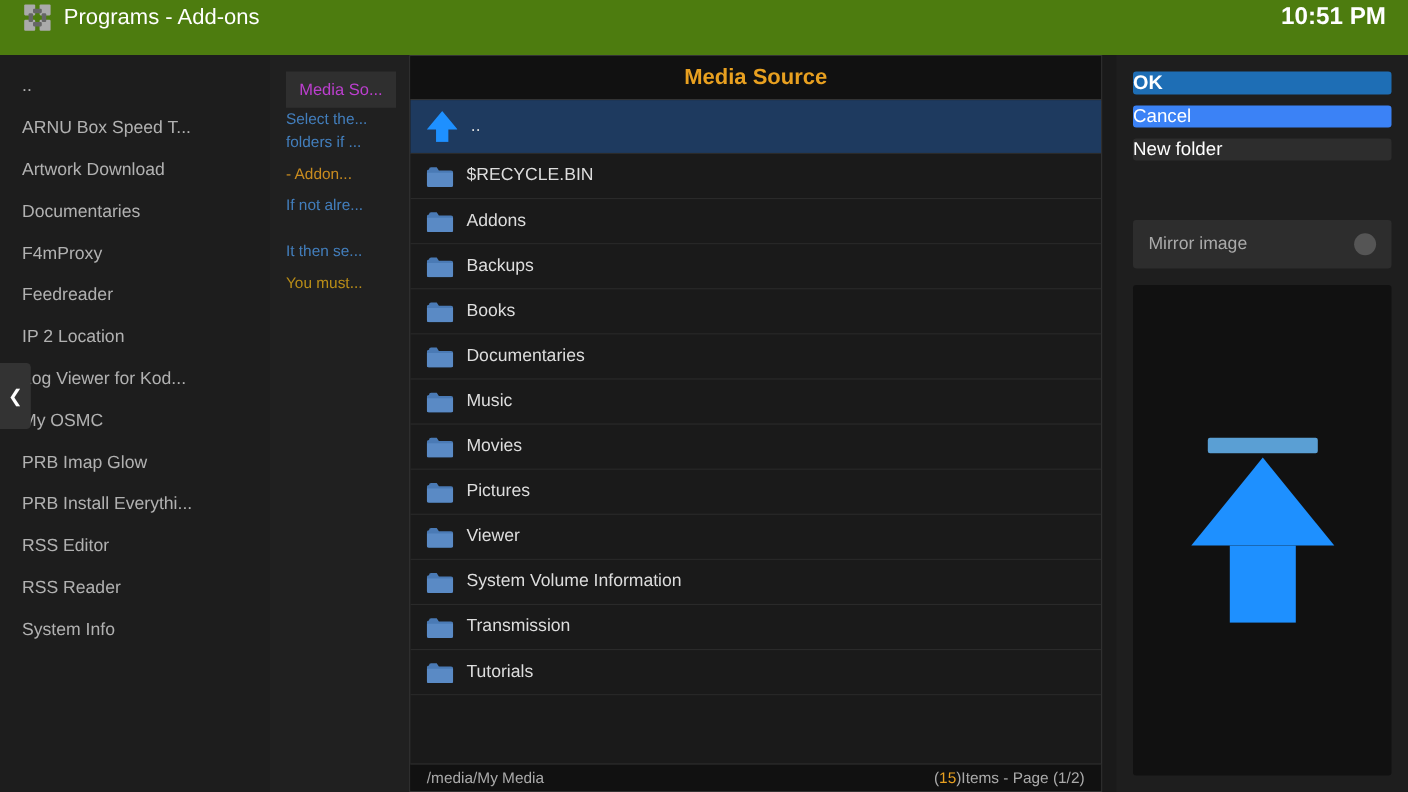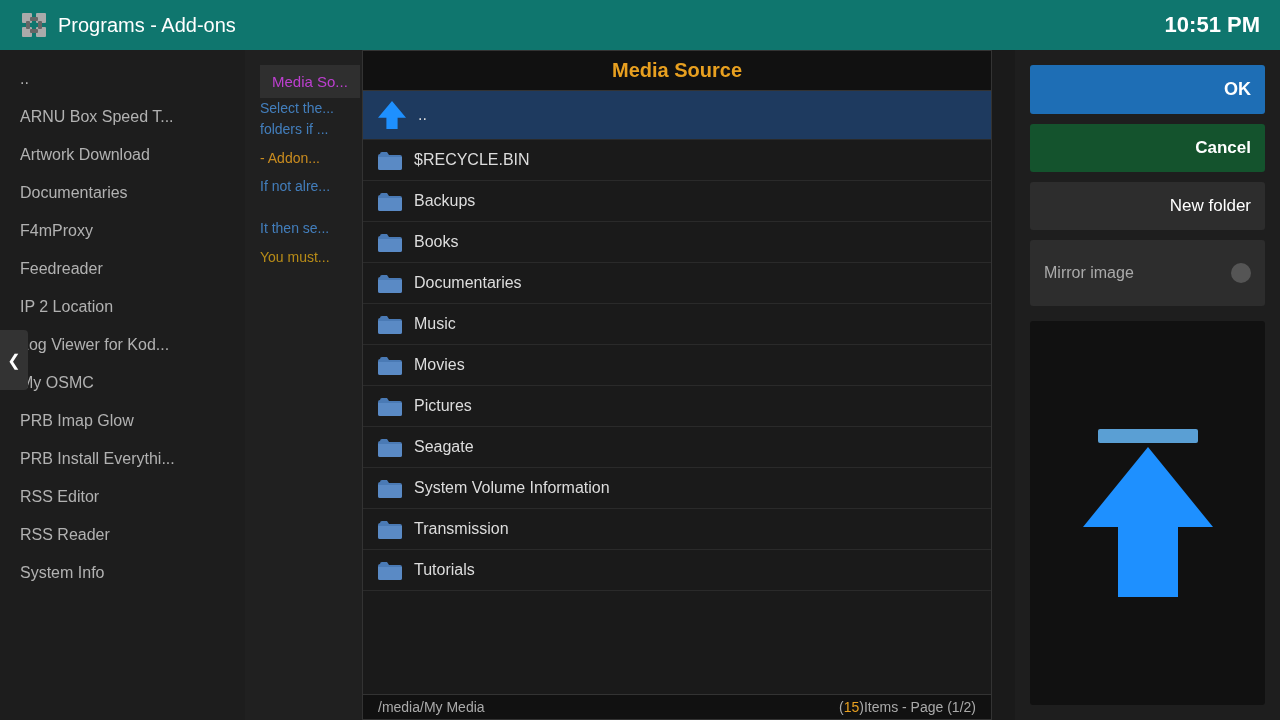--- a/index.html
+++ b/index.html
@@ -7,26 +7,26 @@
       width: 1280px;
       height: 720px;
       background: #1a1a1a;
       font-family: Arial, sans-serif;
       overflow: hidden;
       color: #fff;
     }
 
     
     .top-bar {
-      background: #0f766e;
+      background: #4d7c0f;
       height: 50px;
       display: flex;
-      align-items: center;
+      align-items: flex-start;
       justify-content: space-between;
-      padding: 13px 20px;
+      padding: 2px 20px;
     }
     .top-bar-left {
       display: flex;
       align-items: center;
       gap: 10px;
     }
     .puzzle-icon {
       width: 28px;
       height: 28px;
     }
@@ -117,21 +117,21 @@
     .you-must-text {
       color: #d4a017;
       font-size: 14px;
       margin-bottom: 10px;
     }
 
     
     .media-source-dialog {
       position: absolute;
       top: 50px;
-      left: 362px;
+      left: 372px;
       width: 630px;
       height: 670px;
       background: #1a1a1a;
       border: 1px solid #333;
       display: flex;
       flex-direction: column;
     }
     .dialog-header {
       background: #111;
       padding: 8px 0;
@@ -208,45 +208,44 @@
       background: #1e1e1e;
       display: flex;
       flex-direction: column;
       gap: 10px;
       padding: 15px;
     }
     .right-btn {
       background: #2a5a8a;
       color: #fff;
       font-size: 17px;
-      padding: 14px;
-      text-align: right;
+      text-align: left;
       cursor: pointer;
       border-radius: 3px;
     }
     .right-btn.ok-btn {
       background: #1e6eb5;
       font-size: 18px;
       font-weight: bold;
     }
     .right-btn.cancel-btn {
-      background: #14532d;
-      font-weight: bold;
+      background: #3b82f6;
     }
     .right-btn.new-folder-btn {
       background: #2d2d2d;
     }
     .mirror-row {
       display: flex;
       align-items: center;
       justify-content: space-between;
       background: #2d2d2d;
-      padding: 23px 14px;
+      padding: 12px 14px;
       border-radius: 3px;
       cursor: pointer;
+      margin-top: 44px;
     }
     .mirror-label {
       color: #aaa;
       font-size: 16px;
     }
     .mirror-toggle {
       width: 20px;
       height: 20px;
       background: #555;
       border-radius: 50%;
@@ -366,20 +365,27 @@
     </div>
 
     <div class="file-item">
       <svg class="folder-icon" viewBox="0 0 24 20" fill="none">
         <path d="M2 4 Q2 2 4 2 L9 2 L11 5 L22 5 Q24 5 24 7 L24 18 Q24 20 22 20 L2 20 Q0 20 0 18 L0 6 Q0 4 2 4Z" fill="#4a7ab5"></path>
         <path d="M0 7 L24 7 L24 18 Q24 20 22 20 L2 20 Q0 20 0 18Z" fill="#5a8ac5"></path>
       </svg>
       <span class="file-name">$RECYCLE.BIN</span>
     </div>
 
+    <div class="file-item">
+      <svg class="folder-icon" viewBox="0 0 24 20" fill="none">
+        <path d="M2 4 Q2 2 4 2 L9 2 L11 5 L22 5 Q24 5 24 7 L24 18 Q24 20 22 20 L2 20 Q0 20 0 18 L0 6 Q0 4 2 4Z" fill="#4a7ab5"></path>
+        <path d="M0 7 L24 7 L24 18 Q24 20 22 20 L2 20 Q0 20 0 18Z" fill="#5a8ac5"></path>
+      </svg>
+      <span class="file-name">Addons</span>
+    </div>
 
     <div class="file-item">
       <svg class="folder-icon" viewBox="0 0 24 20" fill="none">
         <path d="M2 4 Q2 2 4 2 L9 2 L11 5 L22 5 Q24 5 24 7 L24 18 Q24 20 22 20 L2 20 Q0 20 0 18 L0 6 Q0 4 2 4Z" fill="#4a7ab5"></path>
         <path d="M0 7 L24 7 L24 18 Q24 20 22 20 L2 20 Q0 20 0 18Z" fill="#5a8ac5"></path>
       </svg>
       <span class="file-name">Backups</span>
     </div>
 
     <div class="file-item">
@@ -421,21 +427,21 @@
       </svg>
       <span class="file-name">Pictures</span>
     </div>
 
 
     <div class="file-item">
       <svg class="folder-icon" viewBox="0 0 24 20" fill="none">
         <path d="M2 4 Q2 2 4 2 L9 2 L11 5 L22 5 Q24 5 24 7 L24 18 Q24 20 22 20 L2 20 Q0 20 0 18 L0 6 Q0 4 2 4Z" fill="#4a7ab5"></path>
         <path d="M0 7 L24 7 L24 18 Q24 20 22 20 L2 20 Q0 20 0 18Z" fill="#5a8ac5"></path>
       </svg>
-      <span class="file-name">Seagate</span>
+      <span class="file-name">Viewer</span>
     </div>
 
     <div class="file-item">
       <svg class="folder-icon" viewBox="0 0 24 20" fill="none">
         <path d="M2 4 Q2 2 4 2 L9 2 L11 5 L22 5 Q24 5 24 7 L24 18 Q24 20 22 20 L2 20 Q0 20 0 18 L0 6 Q0 4 2 4Z" fill="#4a7ab5"></path>
         <path d="M0 7 L24 7 L24 18 Q24 20 22 20 L2 20 Q0 20 0 18Z" fill="#5a8ac5"></path>
       </svg>
       <span class="file-name">System Volume Information</span>
     </div>
 

